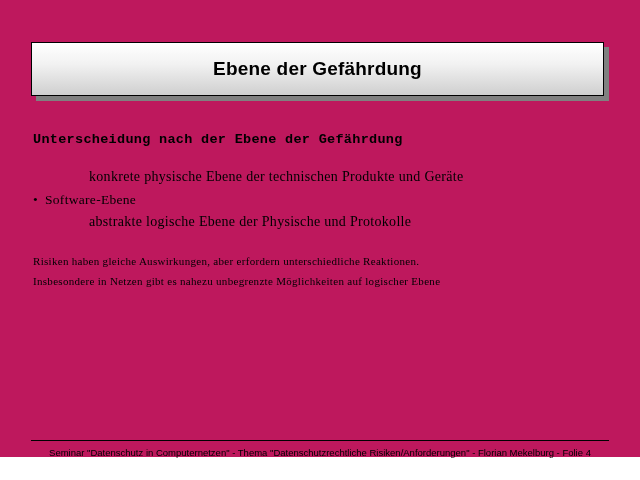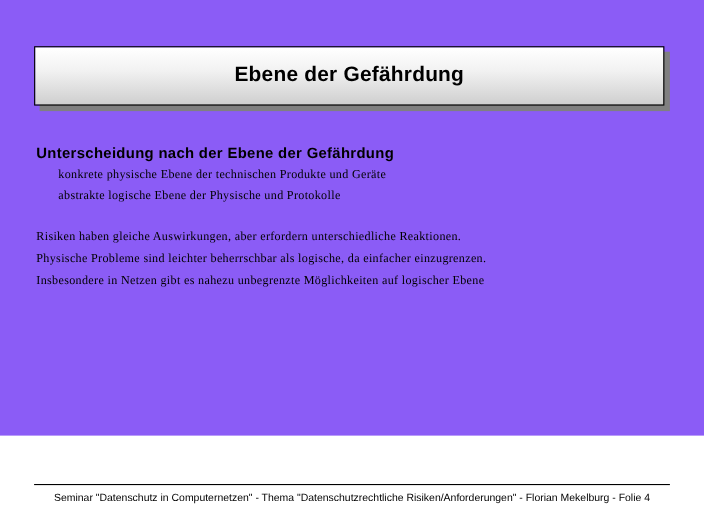--- a/index.html
+++ b/index.html
@@ -9,22 +9,22 @@
   body {
     width: 640px;
     height: 480px;
     background: #ffffff;
     font-family: "Liberation Serif", serif;
     overflow: hidden;
   }
   .slide {
     position: relative;
     width: 640px;
-    height: 396px;
-    background: #8b5cf6;
+    height: 457px;
+    background: #be185d;
   }
 
   
   .title-shadow {
     position: absolute;
     left: 36px;
     top: 47px;
     width: 573px;
     height: 54px;
     background: #808080;
@@ -51,43 +51,43 @@
   }
 
   
   .body {
     position: absolute;
     left: 33px;
     top: 132px;
     width: 575px;
   }
   .subhead {
-    font-family: Liberation Sans, sans-serif;
+    font-family: Liberation Mono, monospace;
     font-weight: bold;
     font-size: 13.5px;
     color: #000000;
     letter-spacing: 0.3px;
-    margin-bottom: 6px;
+    margin-bottom: 22px;
   }
   .bullet-line {
     font-size: 13.5px;
     color: #000000;
     letter-spacing: 0.3px;
     margin-bottom: 6px;
     white-space: nowrap;
   }
   .bullet-line .dot {
     display: inline-block;
     width: 12px;
   }
   .sub-line {
-    font-size: 11px;
+    font-size: 14px;
     color: #000000;
     letter-spacing: 0.3px;
-    margin-left: 20px;
+    margin-left: 56px;
     margin-bottom: 7px;
     white-space: nowrap;
   }
   .gap {
     height: 18px;
   }
   .para-line {
     font-size: 11px;
     color: #000000;
     letter-spacing: 0.3px;
@@ -125,26 +125,28 @@
   <div class="title-box">
     <span class="title-text">Ebene der Gefährdung</span>
   </div>
 
   <div class="body">
 
     <div class="subhead">Unterscheidung nach der Ebene der Gefährdung</div>
 
     <div class="sub-line">konkrete physische Ebene der technischen Produkte und Geräte</div>
 
+    <div class="bullet-line">
+      <span class="dot">•</span><span>Software-Ebene</span>
+    </div>
     <div class="sub-line">abstrakte logische Ebene der Physische und Protokolle</div>
 
     <div class="gap"></div>
 
     <div class="para-line">Risiken haben gleiche Auswirkungen, aber erfordern unterschiedliche Reaktionen.</div>
-    <div class="para-line">Physische Probleme sind leichter beherrschbar als logische, da einfacher einzugrenzen.</div>
     <div class="para-line">Insbesondere in Netzen gibt es nahezu unbegrenzte Möglichkeiten auf logischer Ebene</div>
 
   </div>
 
   <div class="footer-rule"></div>
   <div class="footer-text">Seminar "Datenschutz in Computernetzen" - Thema "Datenschutzrechtliche Risiken/Anforderungen" - Florian Mekelburg - Folie 4</div>
 
 </div>
 
 </body></html>

